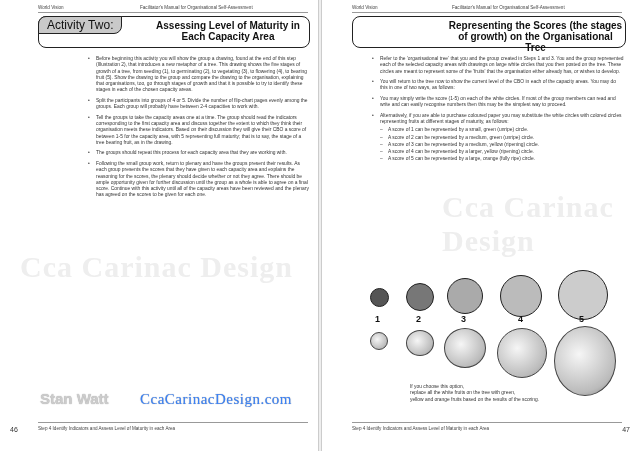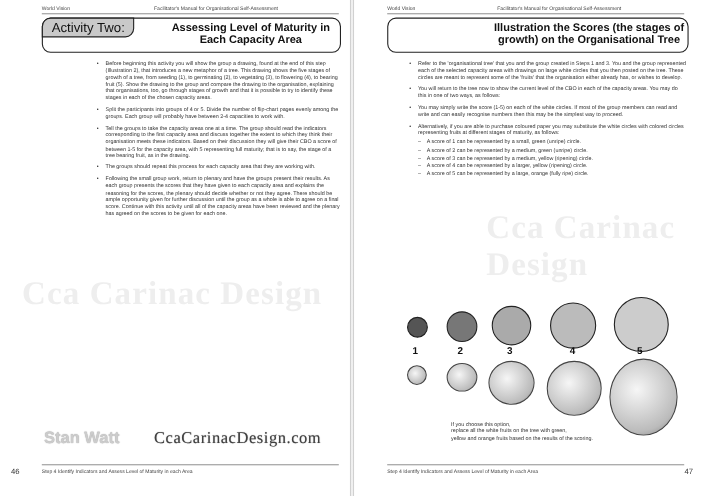--- a/index.html
+++ b/index.html
@@ -17,21 +17,21 @@
   .body-list{position:absolute;margin:0;padding:0;list-style:none;font-size:4.9px;line-height:6.3px;color:#333;}
   .body-list li{position:relative;padding-left:8px;margin-bottom:4.2px;}
   .body-list li:before{content:"•";position:absolute;left:0;top:0;}
   .sub-list{margin:2px 0 0 0;padding:0;list-style:none;}
   .sub-list li{padding-left:8px;margin-bottom:1px;}
   .sub-list li:before{content:"–";}
   .footer-num{position:absolute;bottom:18px;font-size:7px;color:#333;}
   .footer-text{position:absolute;bottom:18px;font-size:4.6px;color:#444;}
   .footer-rule{position:absolute;bottom:28px;height:1px;background:#999;}
   .credit{position:absolute;font-family:"Liberation Sans",sans-serif;font-weight:bold;font-size:15px;color:#ccc;text-shadow:0 0 1px #999;text-align:right;}
-  .credit2{position:absolute;font-family:"Liberation Serif",serif;font-size:15px;color:#404040;letter-spacing:0.5px;text-shadow:0 0 1px #999;}
+  .credit2{position:absolute;font-family:"Liberation Serif",serif;font-size:15px;color:#3b82f6;letter-spacing:0.5px;text-shadow:0 0 1px #999;}
   .circle{position:absolute;border-radius:50%;border:1px solid #222;}
   .num{position:absolute;font-weight:bold;font-size:9px;color:#111;}
   .fruit{position:absolute;border-radius:50%;border:1px solid #444;background:radial-gradient(circle at 40% 40%,#f6f6f6,#bbb 70%,#777);}
   .caption{position:absolute;font-size:4.9px;line-height:6.3px;color:#333;}
 </style>
 </head>
 <body>
 
 <div class="gutter"></div>
 
@@ -62,21 +62,21 @@
   <div class="footer-text" style="left:38px;bottom:20px;">Step 4   Identify Indicators and Assess Level of Maturity in each Area</div>
 </div>
 
 <div class="page" id="right-page">
   <div class="watermark" style="left:120px;top:190px;">Cca Carinac Design</div>
   <div class="hdr-left" style="left:30px;">World Vision</div>
   <div class="hdr-right" style="left:130px;">Facilitator's Manual for Organisational Self-Assessment</div>
   <div class="rule" style="left:30px;width:270px;"></div>
 
   <div class="title-box" style="left:30px;width:272px;">
-    <div class="act-title" style="left:95px;top:3px;width:175px;">Illustration the Scores (the stages of growth) on the Organisational Tree</div>
+    <div class="act-title" style="left:95px;top:3px;width:175px;">Representing the Scores (the stages of growth) on the Organisational Tree</div>
   </div>
 
   <ul class="body-list" style="left:50px;top:56px;width:252px;">
     <li>Refer to the 'organisational tree' that you and the group created in Steps 1 and 3. You and the group represented each of the selected capacity areas with drawings on large white circles that you then posted on the tree. These circles are meant to represent some of the 'fruits' that the organisation either already has, or wishes to develop.</li>
     <li>You will return to the tree now to show the current level of the CBO in each of the capacity areas. You may do this in one of two ways, as follows:</li>
     <li>You may simply write the score (1-5) on each of the white circles. If most of the group members can read and write and can easily recognise numbers then this may be the simplest way to proceed.</li>
     <li>
       <span>Alternatively, if you are able to purchase coloured paper you may substitute the white circles with colored circles representing fruits at different stages of maturity, as follows:</span>
       <ul class="sub-list">
         <li>A score of 1 can be represented by a small, green (unripe) circle.</li>

